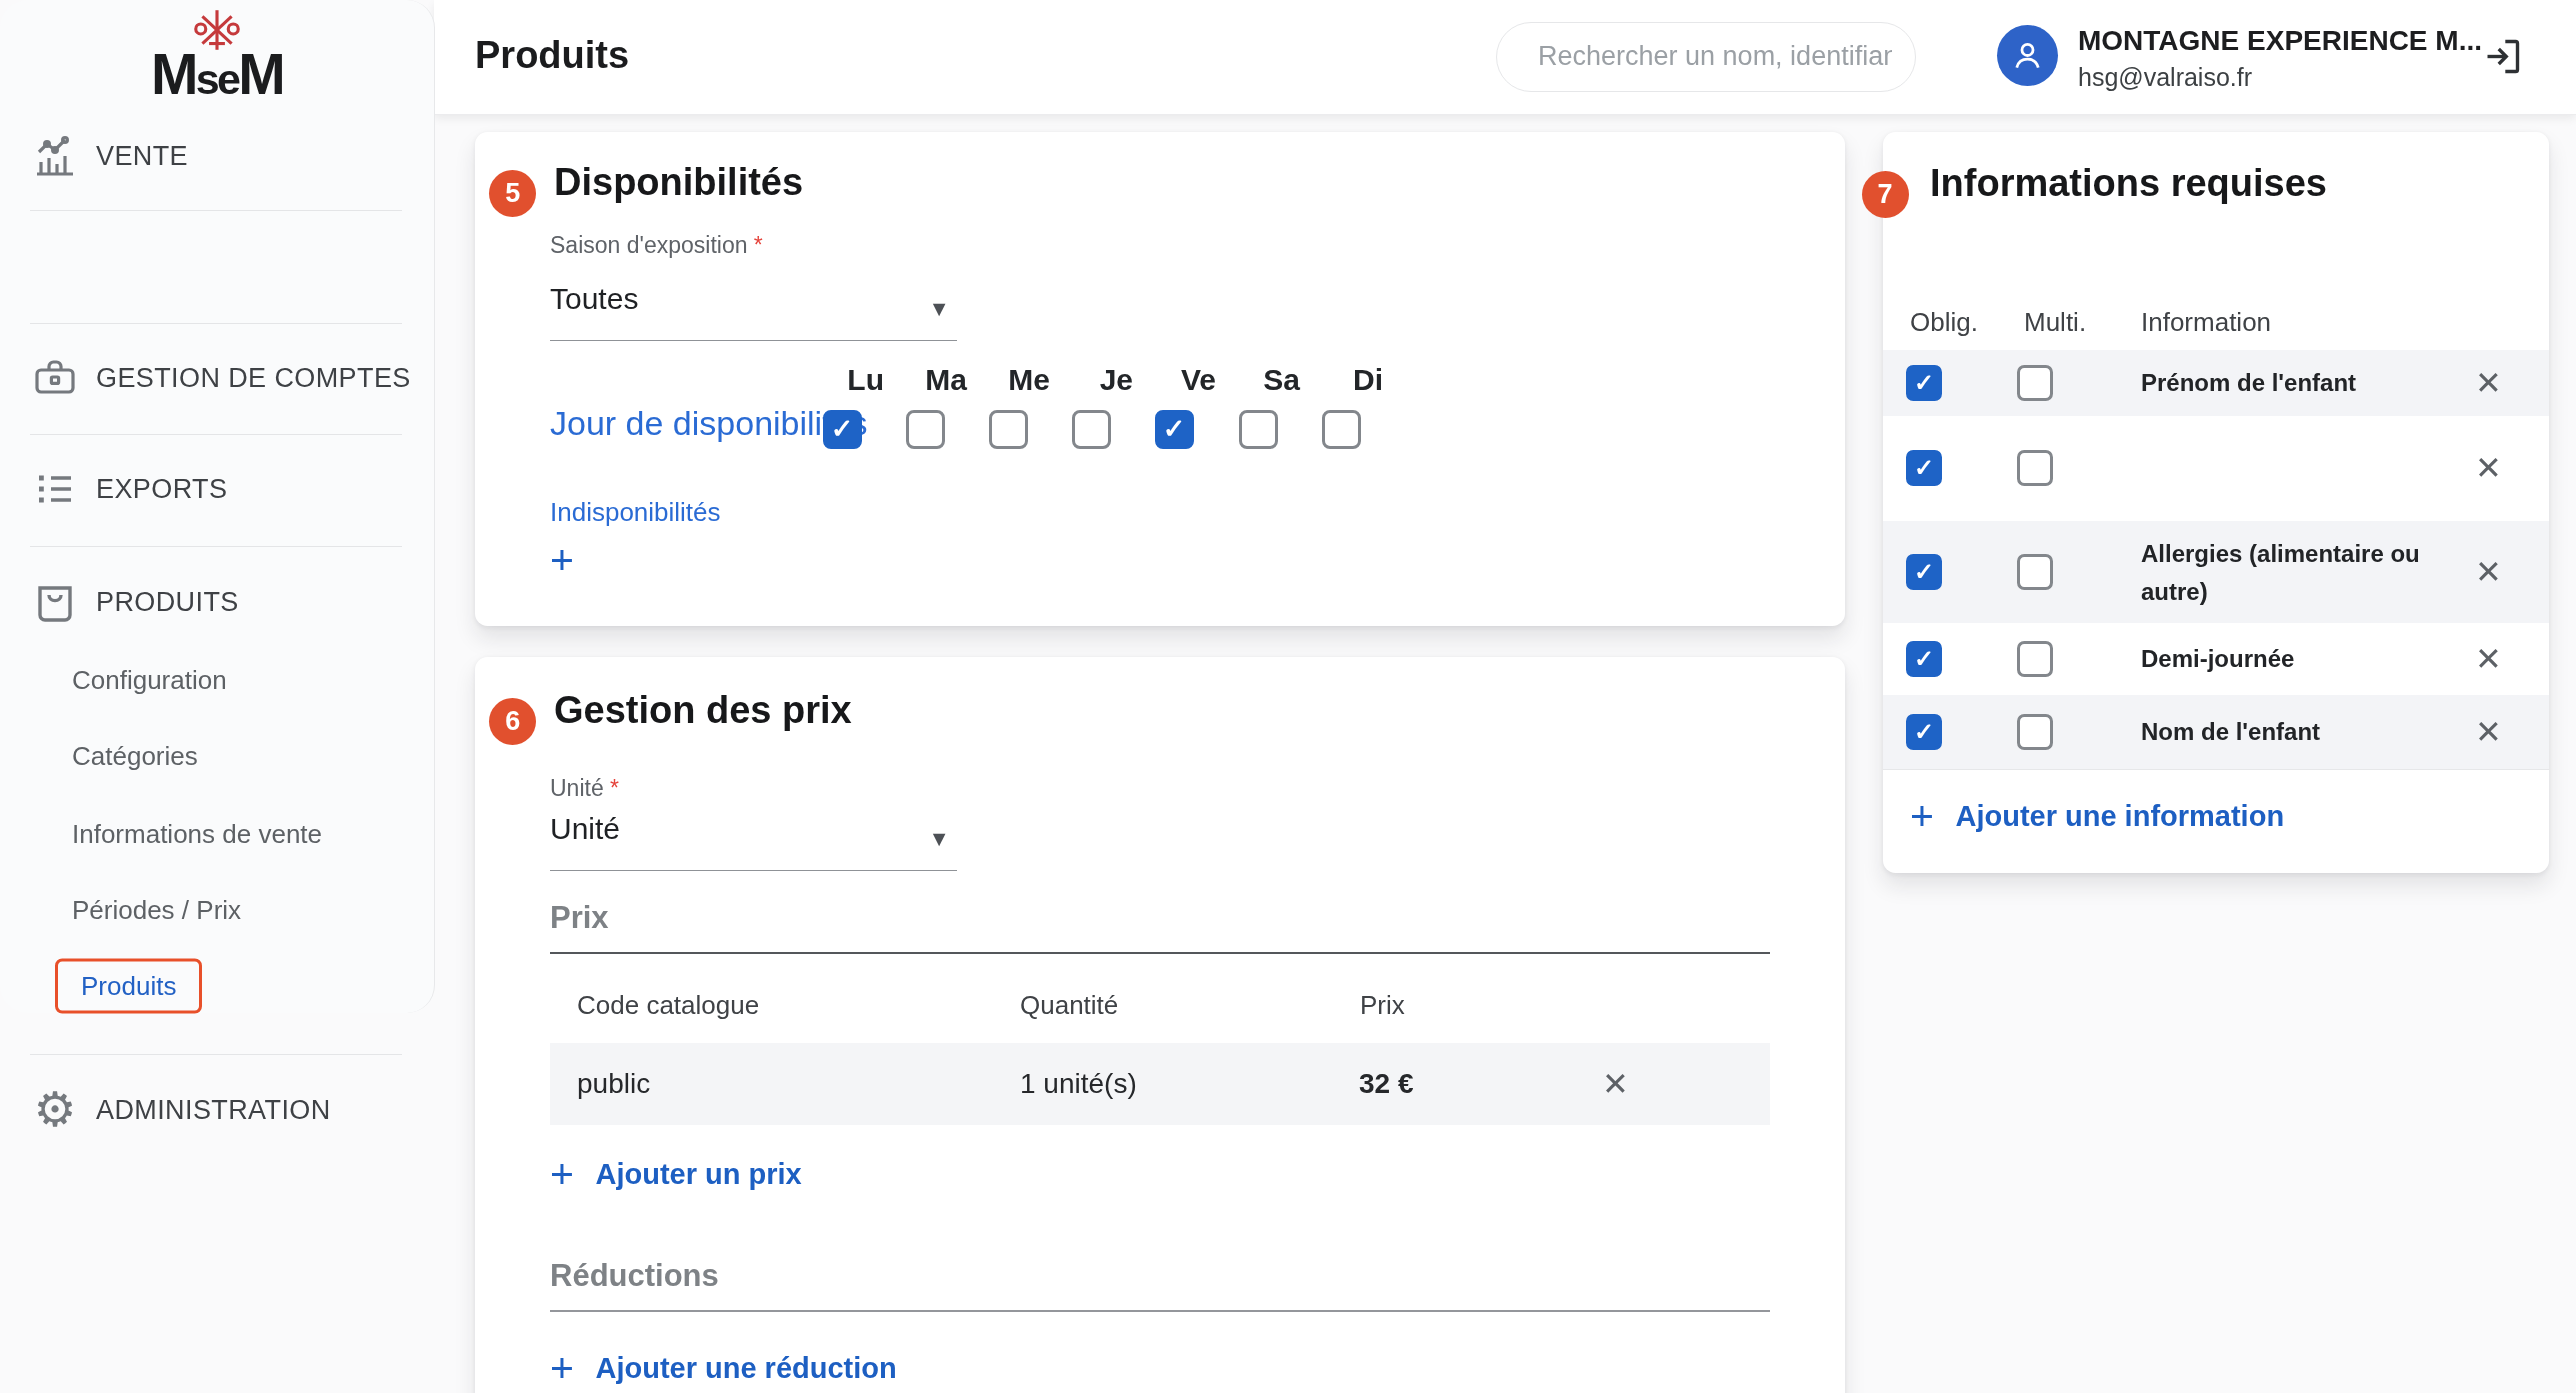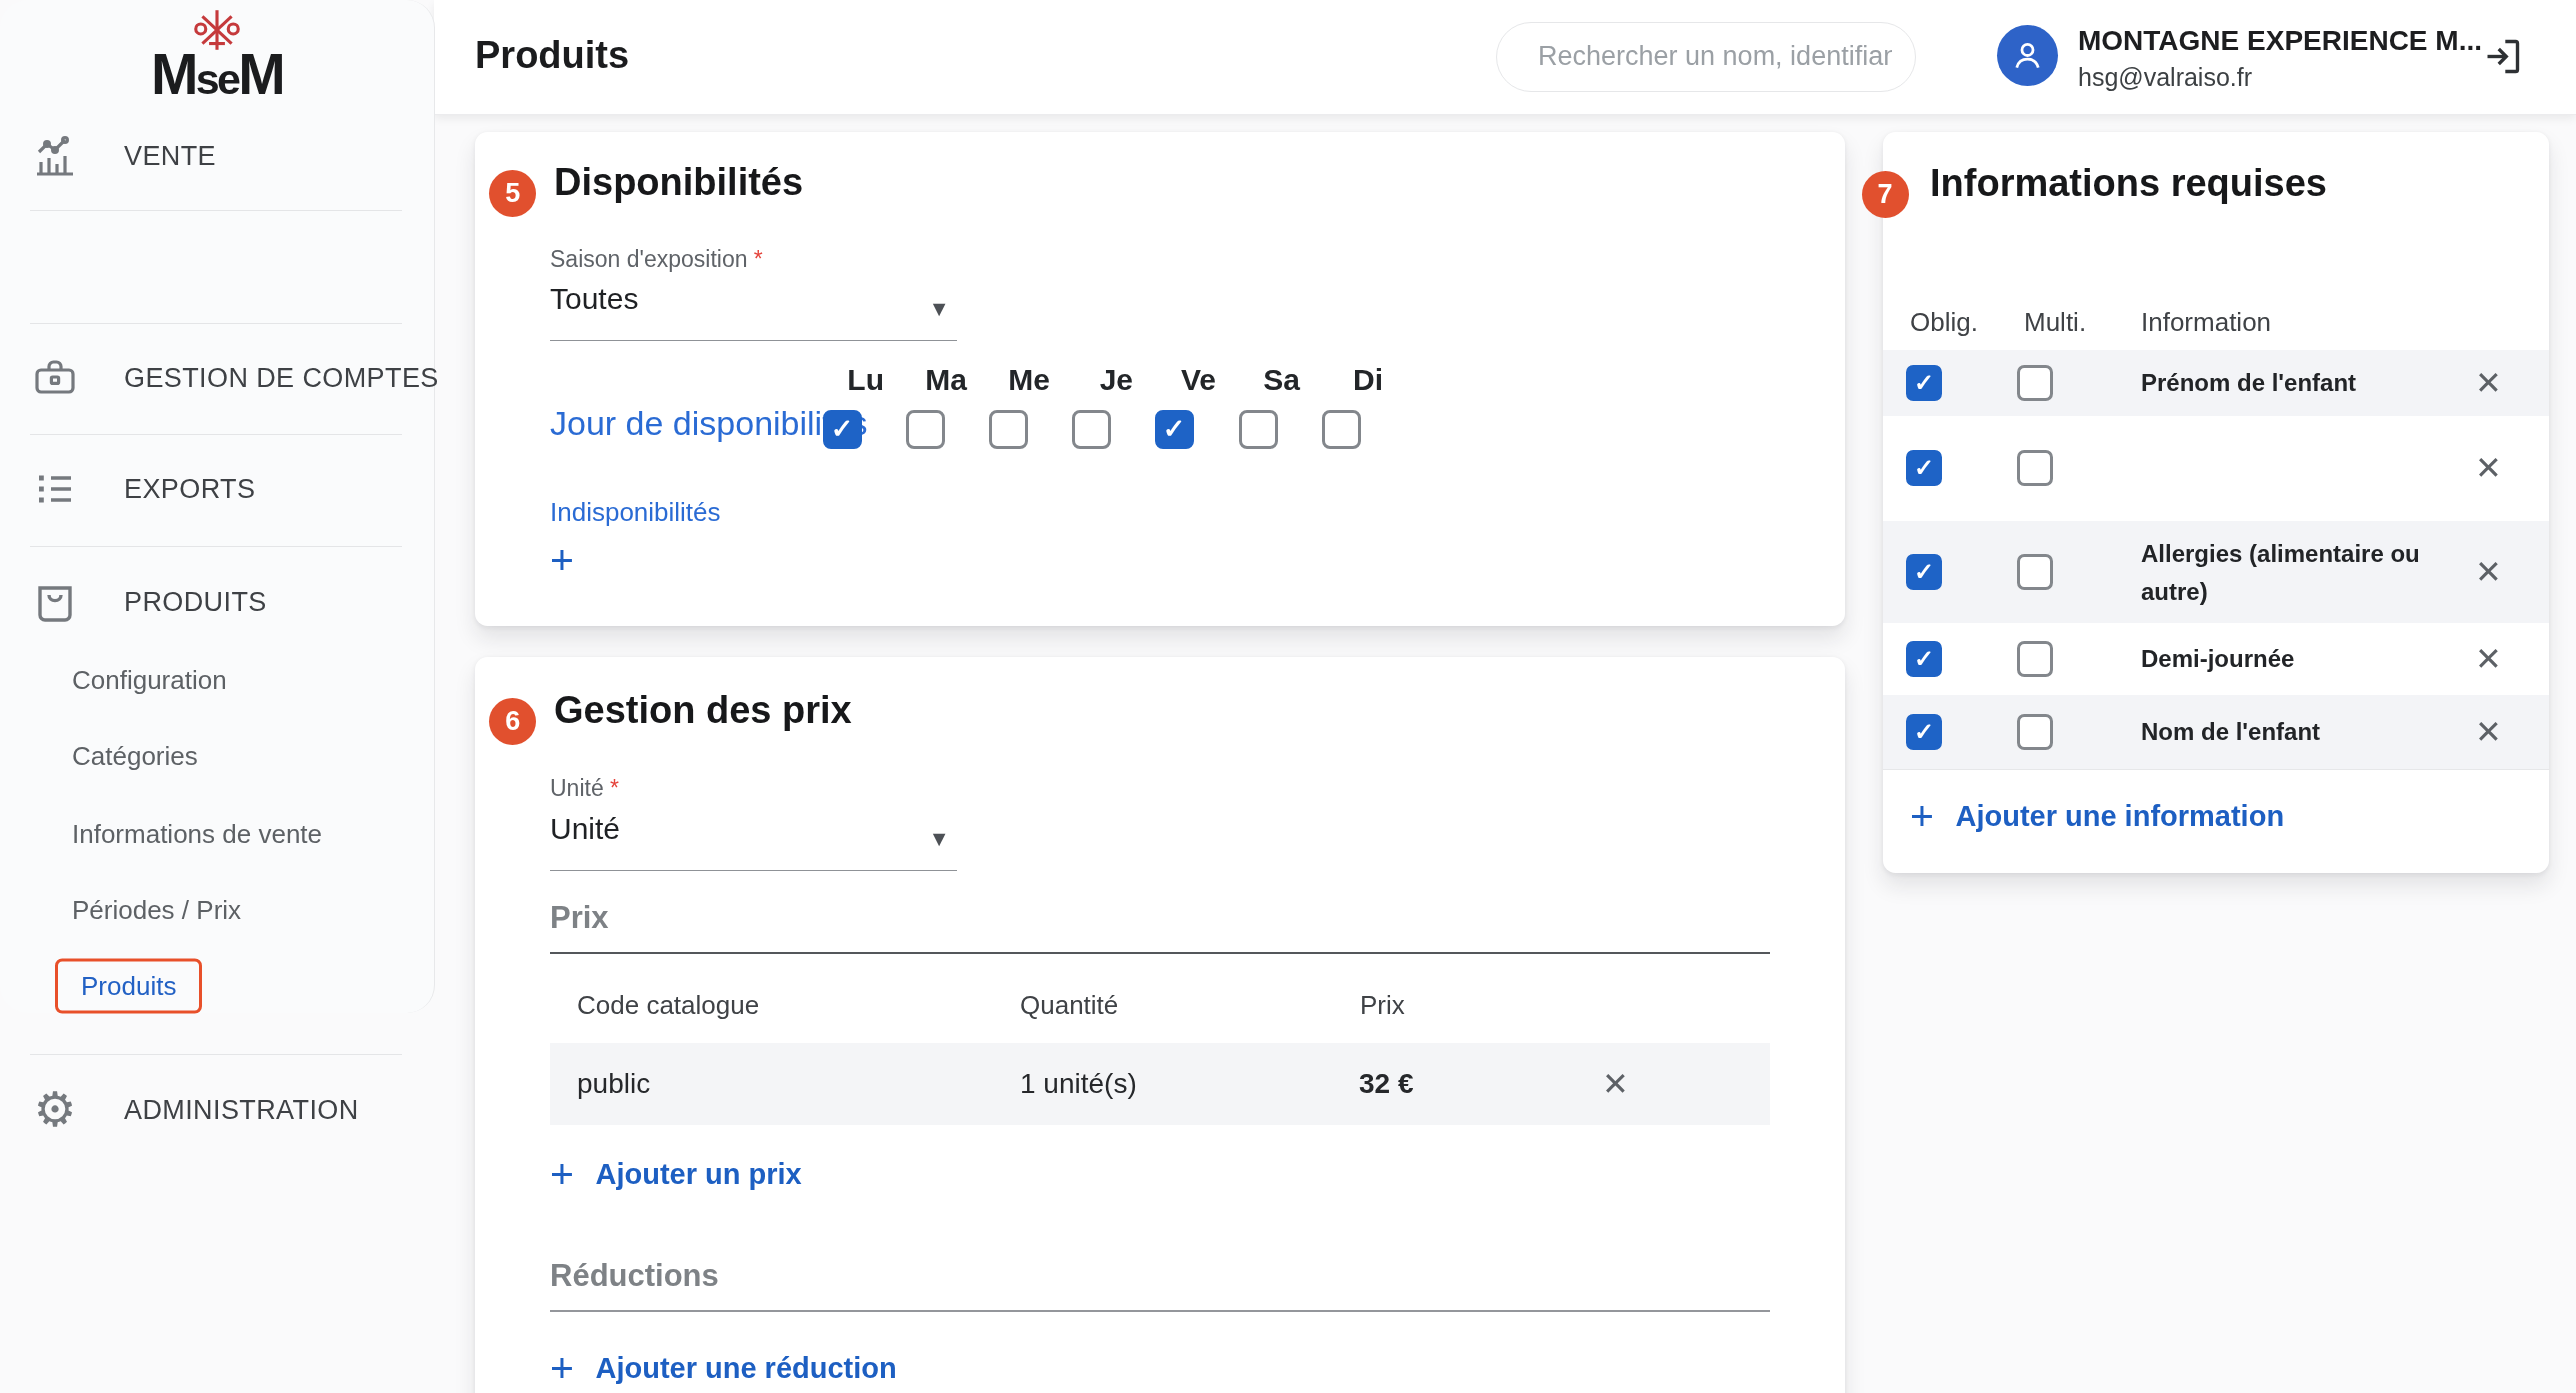--- a/index.html
+++ b/index.html
@@ -7,21 +7,21 @@
           font-family:"Liberation Sans",sans-serif;color:#202124;}
 
   
   .sidebar{position:absolute;left:0;top:0;width:434px;height:1013px;background:#fafbfc;
            border-right:1.8px solid #e7e8ea;z-index:30;border-radius:28px;}
   .logo{position:absolute;left:0;top:5.4px;width:434px;text-align:center;}
   .logo-flake{display:block;margin:0 auto;}
   .logo-text{display:block;margin-top:-9px;color:#1b1c1e;letter-spacing:-2.7px;line-height:1;}
   .logo-big{font-size:57px;font-weight:800;}
   .logo-small{font-size:43px;font-weight:800;}
-  .srow{position:absolute;left:30px;display:flex;align-items:center;gap:44px;transform:translateY(-50%);cursor:pointer;}
+  .srow{position:absolute;left:30px;display:flex;align-items:center;gap:16px;transform:translateY(-50%);cursor:pointer;}
   .srow .lbl{font-size:27px;color:#3e4145;letter-spacing:0.4px;white-space:nowrap;}
   .sicon{width:50px;height:50px;flex:0 0 50px;display:flex;align-items:center;justify-content:center;color:#75797e;}
   .sdiv{position:absolute;left:30px;width:372px;height:0;border-top:1.8px solid #e4e5e7;}
   .subrow{position:absolute;left:72px;transform:translateY(-50%);font-size:26px;color:#5d6165;cursor:pointer;white-space:nowrap;}
   .subrow.active-box{left:55px;border:3.6px solid #e8502a;border-radius:7.2px;padding:9px 23px;color:#2261c4;}
   .gear-glyph{font-size:48px;line-height:1;color:#75797e;}
 
   
   .main{position:absolute;left:434px;top:0;right:0;height:1394px;}
   .topbar{position:absolute;left:0;top:0;right:0;height:114px;background:#fff;z-index:20;
@@ -189,21 +189,21 @@
           <path d="M10 8l4 4-4 4"></path>
             <path d="M14 12H4"></path>
         </svg>
       </div>
     </header>
 
     <section class="card" style="left:41px;top:132px;width:1370px;height:494px;">
       <div class="badge" style="left:14.3px;top:38px;">5</div>
       <h2 class="card-title" style="left:79px;top:29px;margin:0;">Disponibilités</h2>
 
-      <div class="field-label" style="left:75px;top:114px;"><span>Saison d'exposition</span> <span class="req">*</span></div>
+      <div class="field-label" style="left:75px;top:100px;"><span>Saison d'exposition</span> <span class="req">*</span></div>
       <div class="select" style="left:75px;top:145px;">
         <span class="val">Toutes</span>
         <span class="caret">▼</span>
       </div>
 
       <div class="field-label blue-label" style="left:75px;top:272px;font-size:34px;">Jour de disponibilités</div>
 
       <div class="day-col" style="left:325px;top:231px;">
         <div class="day-name">Lu</div>
         <div class="cb checked" style="margin:12.5px auto 0;">

